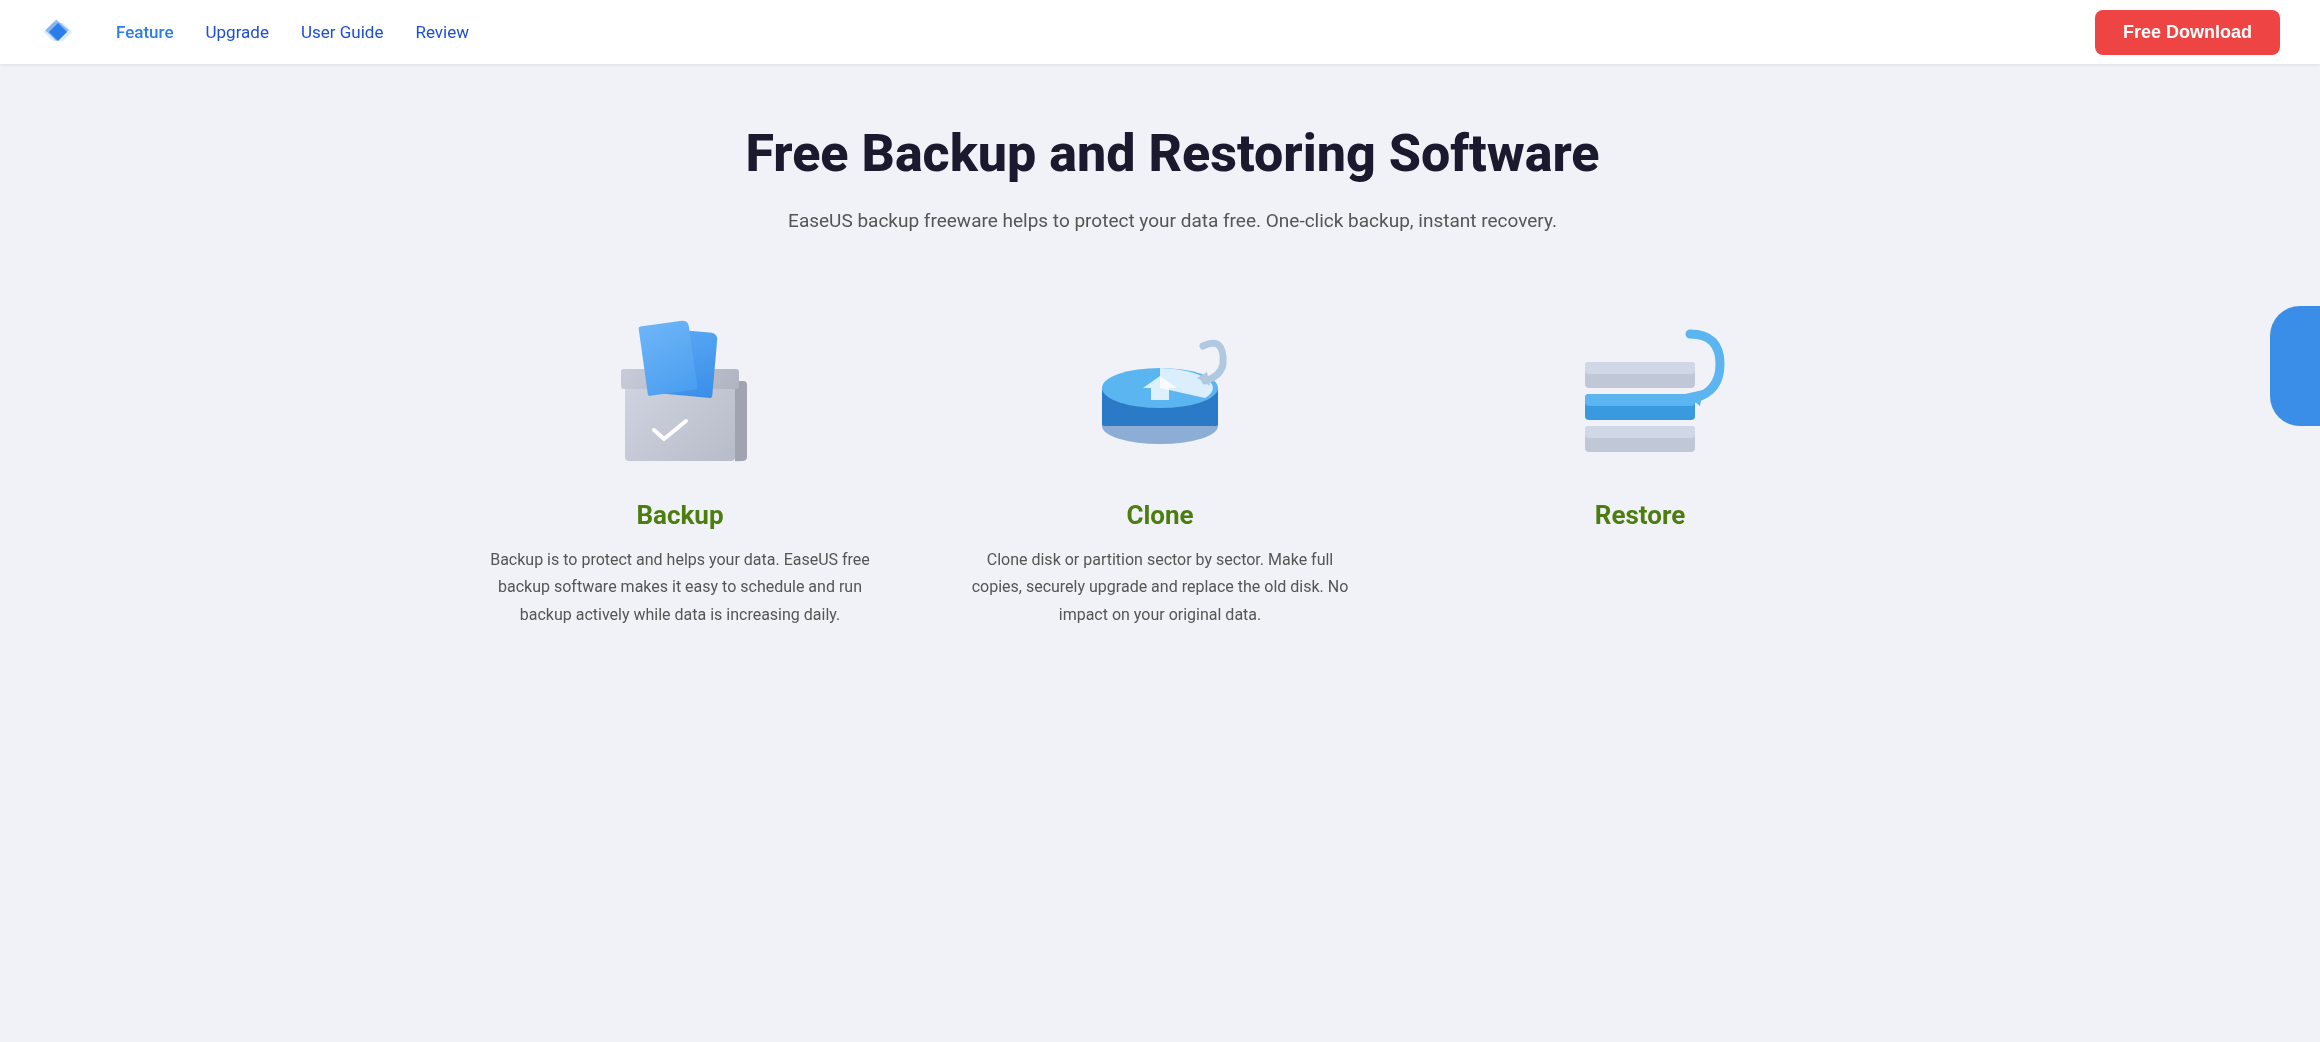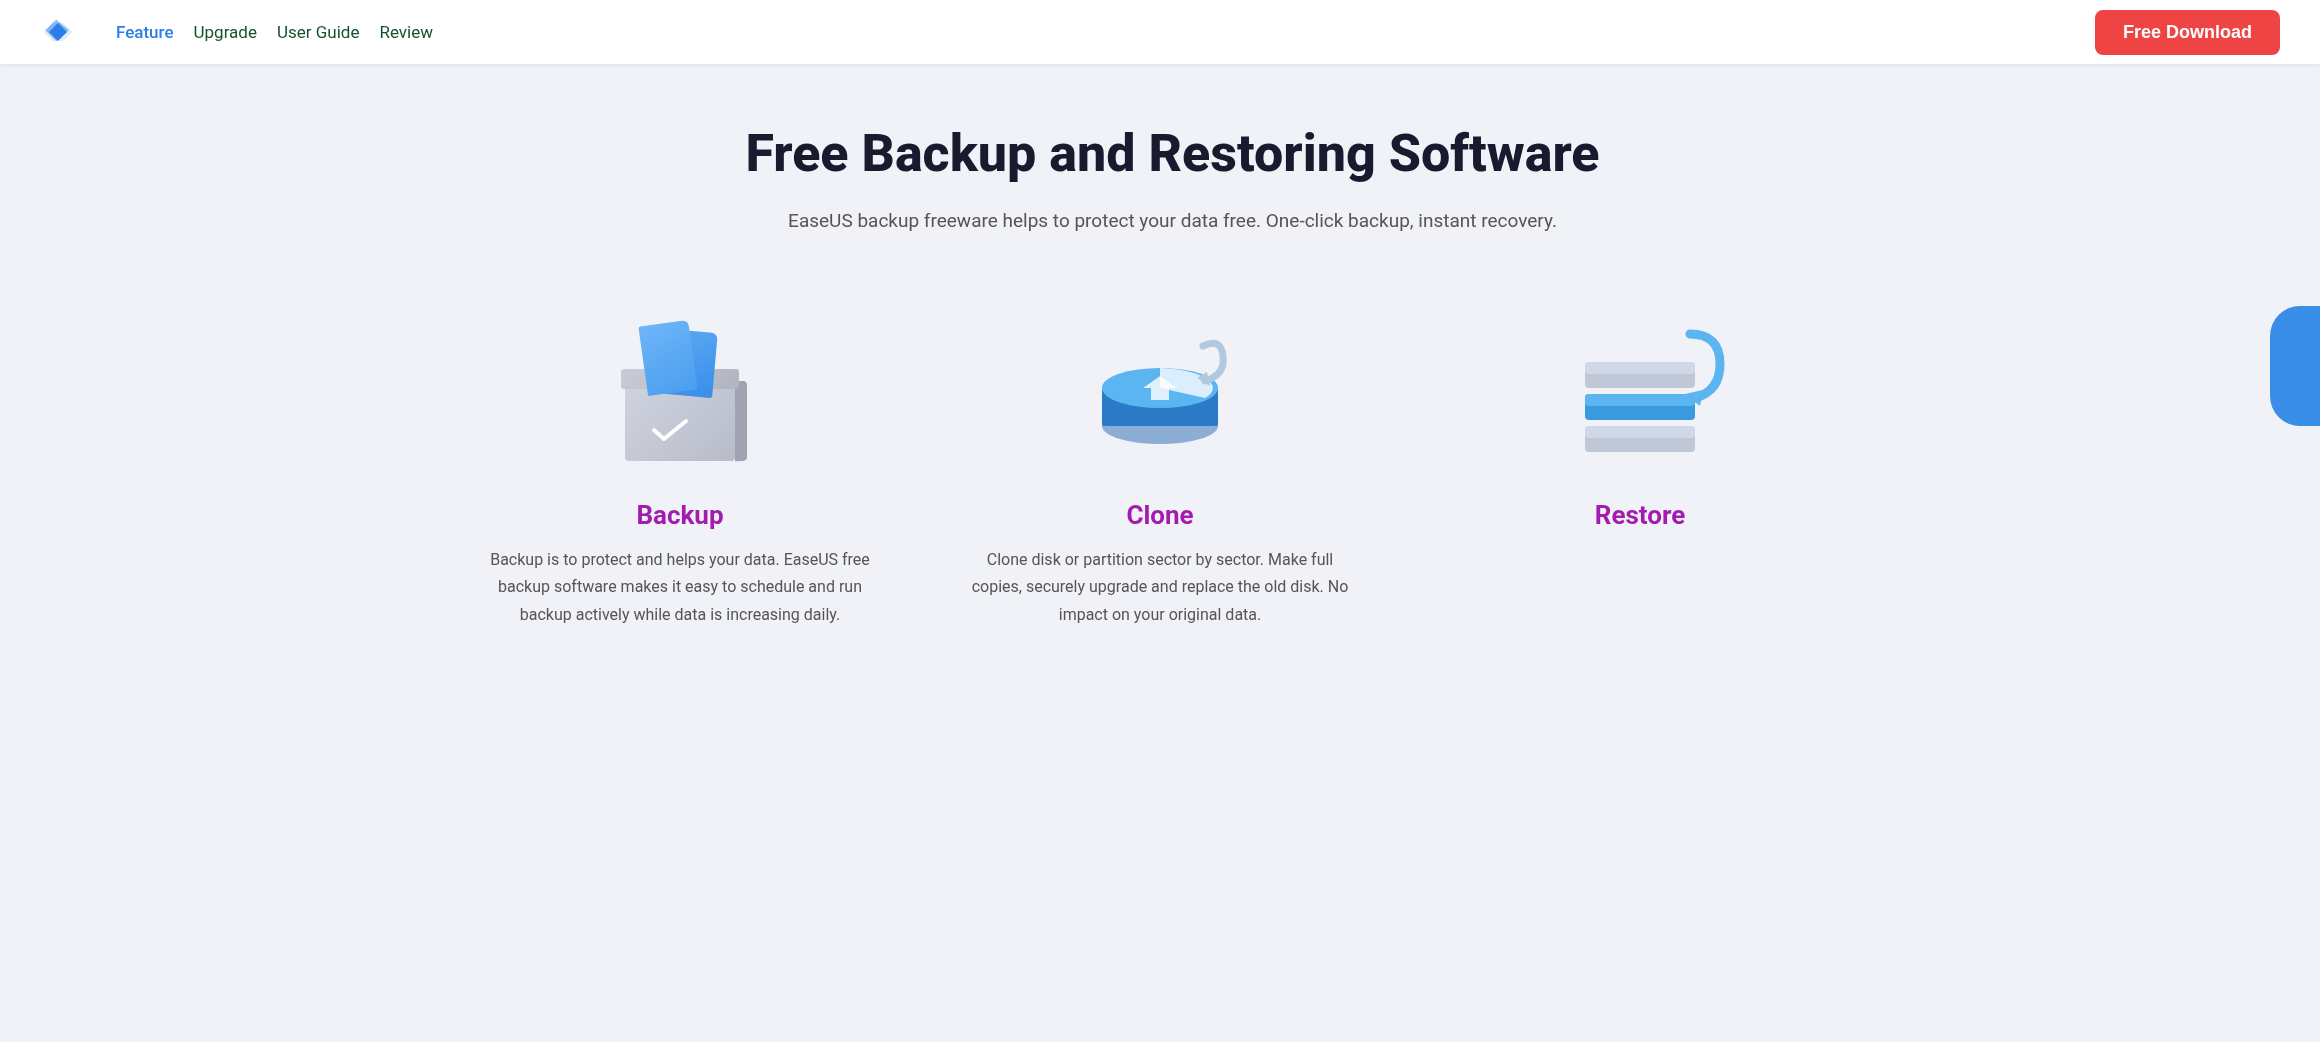--- a/index.html
+++ b/index.html
@@ -35,28 +35,28 @@
     }
 
     .logo-icon {
       width: 36px;
       height: 36px;
     }
 
     .nav-links {
       display: flex;
       align-items: center;
-      gap: 20px;
+      gap: 32px;
       flex: 1;
       text-align: center;
     }
 
     .nav-link {
       font-size: 17px;
-      color: #14532d;
+      color: #1d4ed8;
       text-decoration: none;
       cursor: pointer;
     }
 
     .nav-link.active {
       color: #2b7de9;
       font-weight: 500;
     }
 
     .nav-cta {
@@ -207,21 +207,21 @@
     
     .restore-icon {
       position: relative;
       width: 150px;
       height: 140px;
     }
 
     .feature-title {
       font-size: 26px;
       font-weight: 700;
-      color: #a21caf;
+      color: #4d7c0f;
       margin-bottom: 16px;
     }
 
     .feature-desc {
       font-size: 16px;
       color: #555;
       line-height: 1.7;
       max-width: 380px;
       margin: 0 auto;
     }

